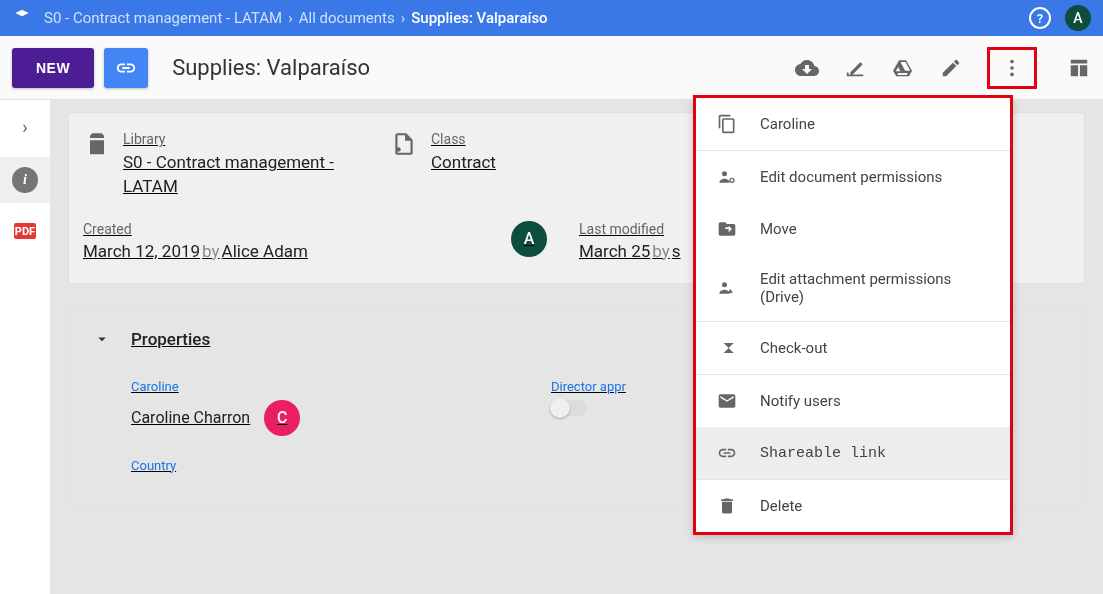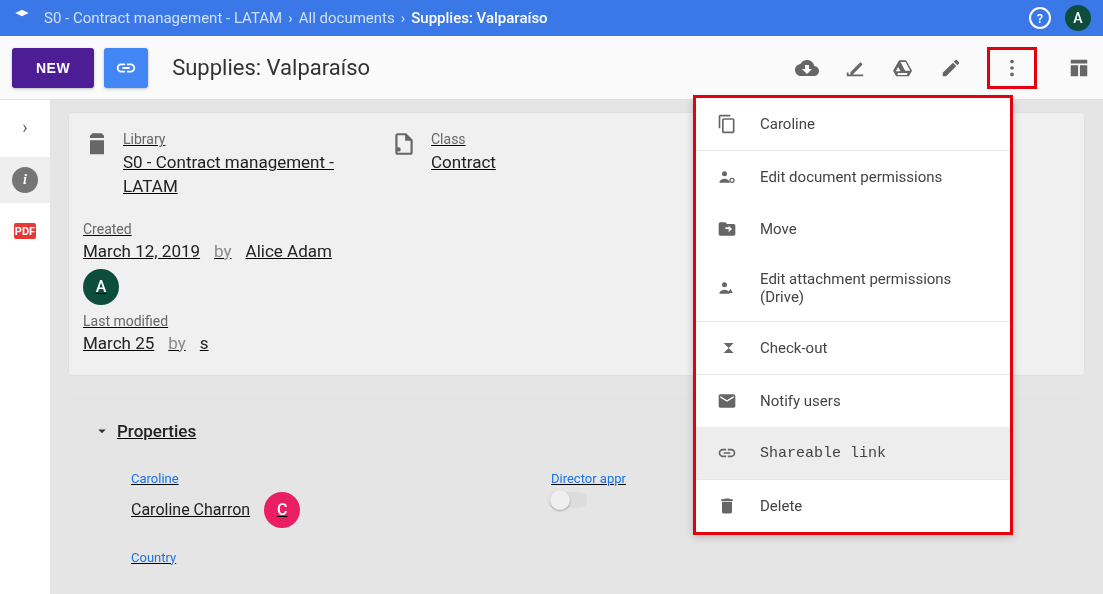--- a/index.html
+++ b/index.html
@@ -62,29 +62,29 @@
     .content { flex: 1; padding: 12px 18px; background: #e5e5e5; overflow: hidden; text-decoration: underline; }
     
     .card {
       background: #f0f0f0; border: 1px solid #e0e0e0; border-radius: 4px; padding: 18px 14px 22px; margin-bottom: 22px;
     }
     .card-top { display: flex; gap: 8px; }
     .card-block { display: flex; gap: 12px; width: 300px; }
     .card-icon { color: #666; width: 28px; flex-shrink: 0; }
     .card-label { color: #666; font-size: 14px; margin-bottom: 4px; }
     .card-value { color: #222; font-size: 17px; line-height: 1.4; }
-    .card-bottom { display: flex; gap: 8px; margin-top: 22px; align-items: flex-start; flex-direction: column; }
+    .card-bottom { display: flex; gap: 8px; margin-top: 22px; align-items: flex-start; }
     .meta-block { width: 420px; }
     .meta-label { color: #666; font-size: 14px; margin-bottom: 4px; }
     .meta-value { color: #222; font-size: 17px; display: flex; align-items: flex-start; }
-    .meta-value .by { color: #8a8a8a; margin: 0 14px; }
+    .meta-value .by { color: #8a8a8a; margin: 0 2px; }
     .avatar-green { width: 36px; height: 36px; border-radius: 50%; background: #0d4d3b; color: #fff; display: flex; align-items: center; justify-content: center; font-size: 16px; font-weight: 500; margin-right: 24px; }
     
     .props-card { border: 1px solid #e2e2e2; border-radius: 5px; padding: 22px 24px 10px; }
-    .props-header { display: flex; align-items: center; gap: 6px; margin-bottom: 30px; }
+    .props-header { display: flex; align-items: center; gap: 20px; margin-bottom: 30px; }
     .props-chev { color: #333; font-size: 15px; }
     .props-title { font-size: 17px; color: #222; font-weight: 500; }
     .props-grid { display: flex; gap: 40px; padding-left: 38px; }
     .props-col { width: 380px; }
     .prop-row { margin-bottom: 22px; }
     .prop-label { color: #1a73e8; font-size: 13px; margin-bottom: 6px; }
     .prop-value { color: #222; font-size: 16px; display: flex; align-items: center; gap: 14px; }
     .avatar-pink { width: 36px; height: 36px; border-radius: 50%; background: #e91e63; color: #fff; display: flex; align-items: center; justify-content: center; font-size: 16px; font-weight: 500; }
     .toggle { width: 36px; height: 16px; border-radius: 10px; background: #dcdcdc; position: relative; }
     .toggle::after { content: ''; width: 20px; height: 20px; border-radius: 50%; background: #efefef; box-shadow: 0 1px 2px rgba(0,0,0,0.3); position: absolute; top: -2px; left: -1px; }

